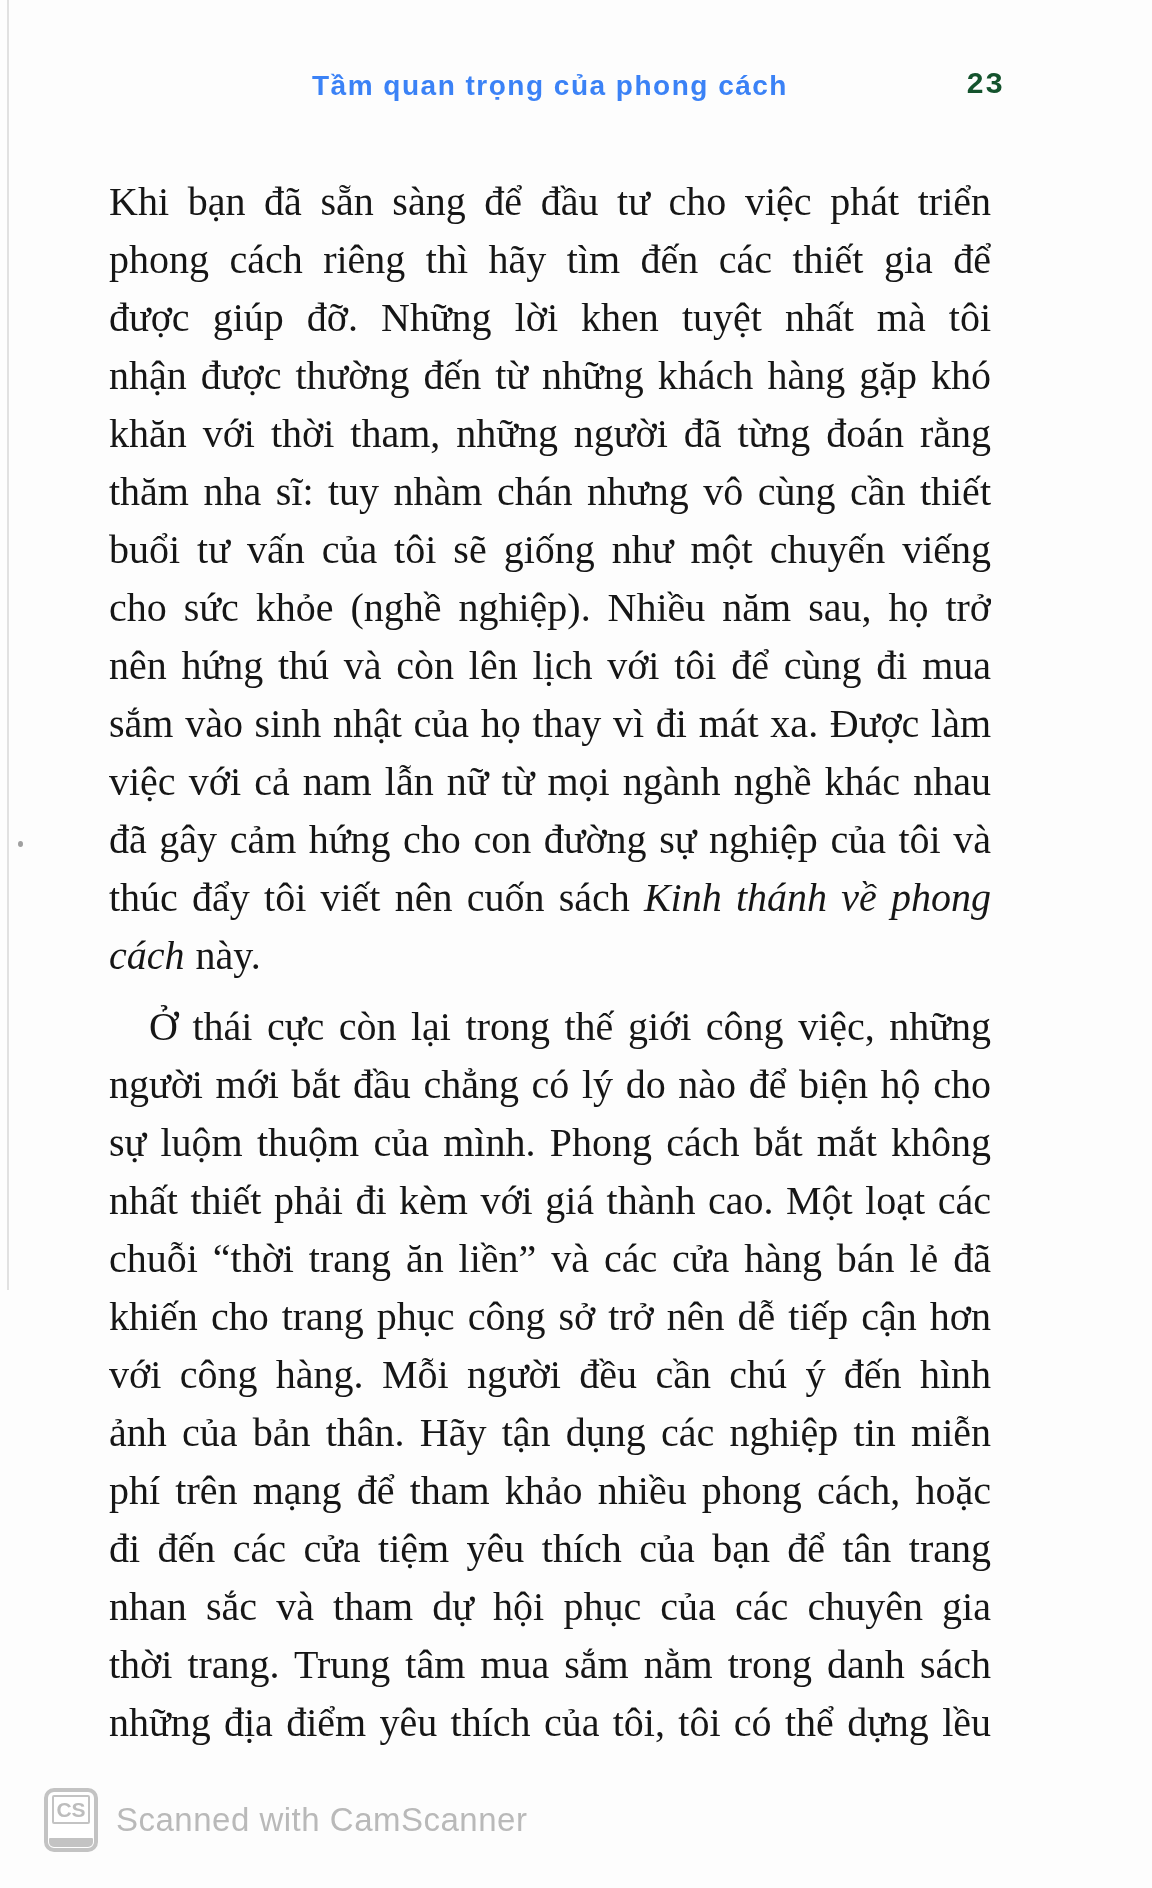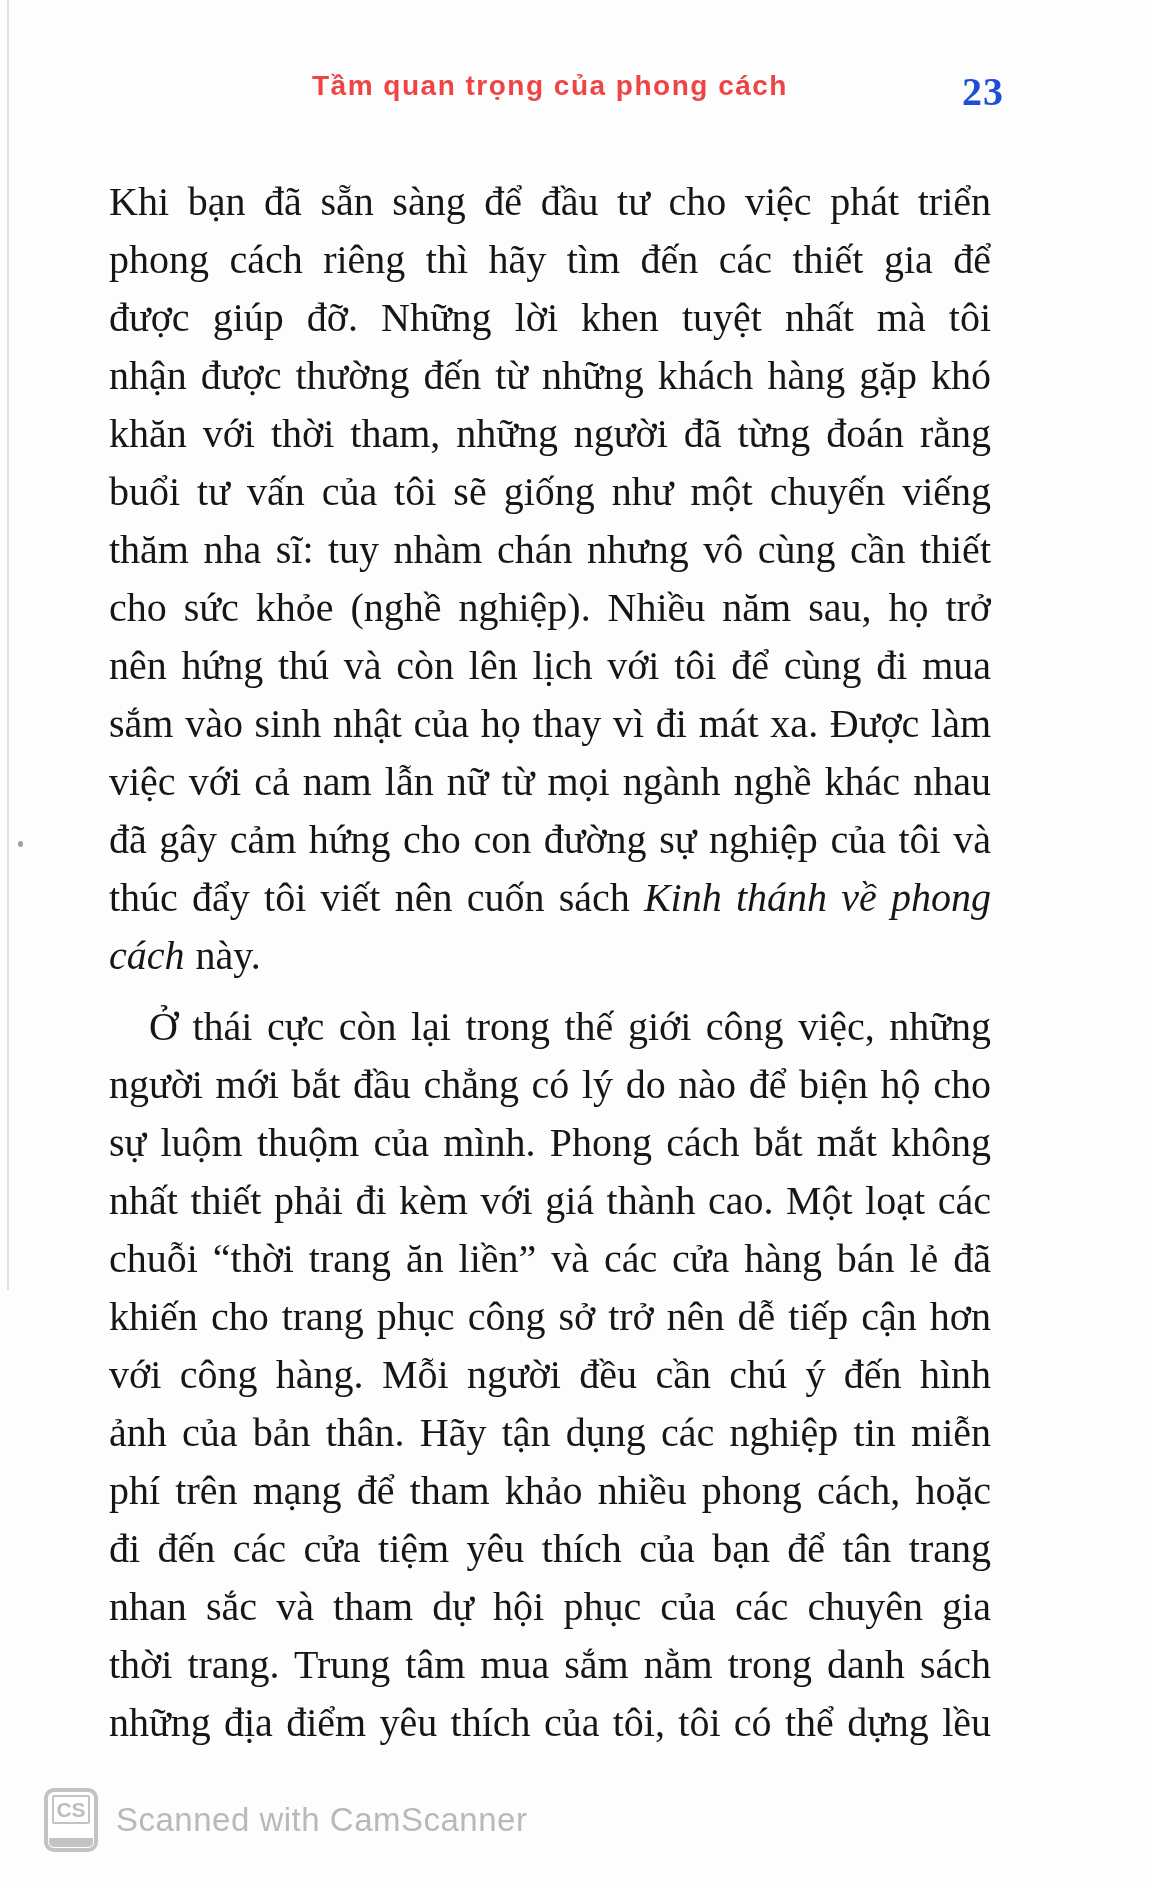--- a/index.html
+++ b/index.html
@@ -12,26 +12,26 @@
     overflow:hidden;
   }
   .scan-page{position:absolute;inset:0;background:#fdfdfd;}
   .edge-line{position:absolute;left:7px;top:0;width:2px;height:1290px;background:#d9d9d9;opacity:.8;}
   .speck{position:absolute;left:18px;top:841px;width:5px;height:6px;background:#8f8f8f;border-radius:50%;opacity:.85;}
 
   .running-head{position:absolute;left:96px;top:0;width:908px;height:120px;}
   .header-title{
     position:absolute;left:216px;top:70px;
     font-family:"Liberation Sans",sans-serif;font-weight:700;
-    font-size:28px;letter-spacing:1.5px;color:#ef4444;white-space:nowrap;
+    font-size:28px;letter-spacing:1.5px;color:#3b82f6;white-space:nowrap;
   }
   .header-page{
     position:absolute;right:0;top:68px;
-    font-family:Liberation Serif, serif;font-weight:700;
-    font-size:40px;letter-spacing:1px;color:#1d4ed8;
+    font-family:Liberation Mono, monospace;font-weight:700;
+    font-size:30px;letter-spacing:1px;color:#14532d;
   }
 
   .body-text{position:absolute;left:96px;top:160px;width:908px;font-size:40px;}
   .para{margin:13px;}
   .line{
     height:58px;line-height:58px;
     text-align:justify;text-align-last:justify;
     overflow:hidden;
     word-spacing:1px;
   }
@@ -64,22 +64,22 @@
     <div class="header-page">23</div>
   </div>
 
   <div class="body-text">
       <div class="para">
         <div class="line"><span>Khi bạn đã sẵn sàng để đầu tư cho việc phát triển</span></div>
         <div class="line"><span>phong cách riêng thì hãy tìm đến các thiết gia để</span></div>
         <div class="line"><span>được giúp đỡ. Những lời khen tuyệt nhất mà tôi</span></div>
         <div class="line"><span>nhận được thường đến từ những khách hàng gặp khó</span></div>
         <div class="line"><span>khăn với thời tham, những người đã từng đoán rằng</span></div>
+        <div class="line"><span>thăm nha sĩ: tuy nhàm chán nhưng vô cùng cần thiết</span></div>
         <div class="line"><span>buổi tư vấn của tôi sẽ giống như một chuyến viếng</span></div>
-        <div class="line"><span>thăm nha sĩ: tuy nhàm chán nhưng vô cùng cần thiết</span></div>
         <div class="line"><span>cho sức khỏe (nghề nghiệp). Nhiều năm sau, họ trở</span></div>
         <div class="line"><span>nên hứng thú và còn lên lịch với tôi để cùng đi mua</span></div>
         <div class="line"><span>sắm vào sinh nhật của họ thay vì đi mát xa. Được làm</span></div>
         <div class="line"><span>việc với cả nam lẫn nữ từ mọi ngành nghề khác nhau</span></div>
         <div class="line"><span>đã gây cảm hứng cho con đường sự nghiệp của tôi và</span></div>
         <div class="line"><span>thúc đẩy tôi viết nên cuốn sách </span><span class="italic">Kinh thánh về phong</span></div>
         <div class="line no-just"><span class="italic">cách</span><span> này.</span></div>
       </div>
       <div class="para">
         <div class="line indent"><span>Ở thái cực còn lại trong thế giới công việc, những</span></div>

